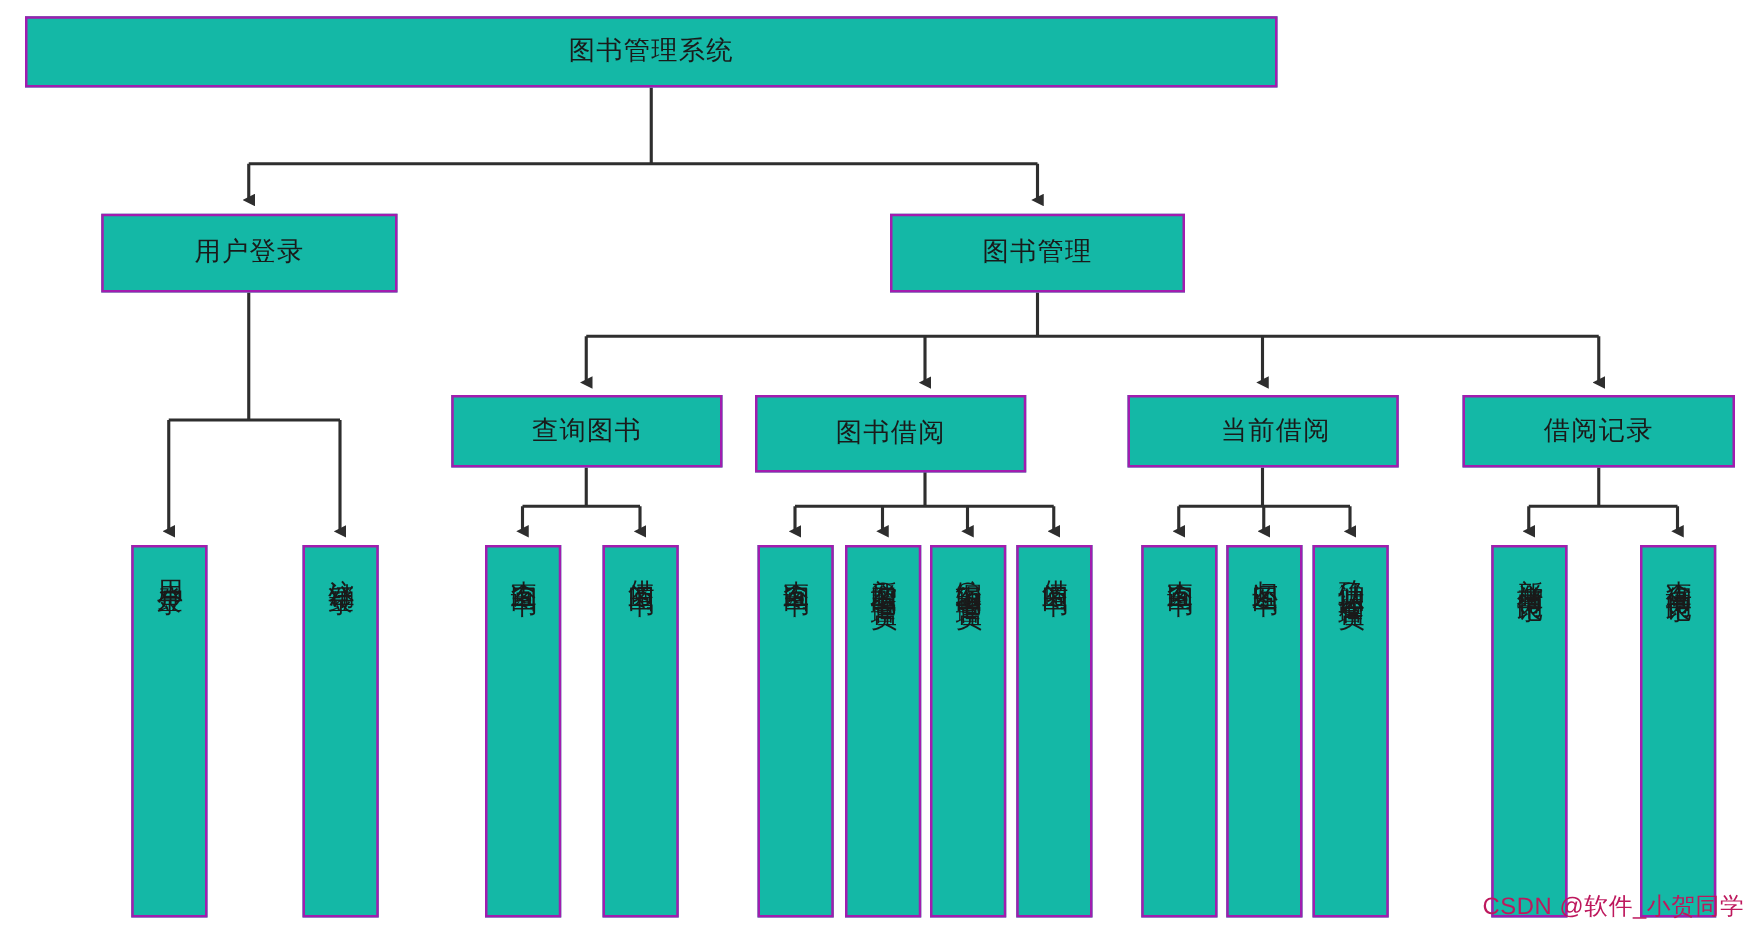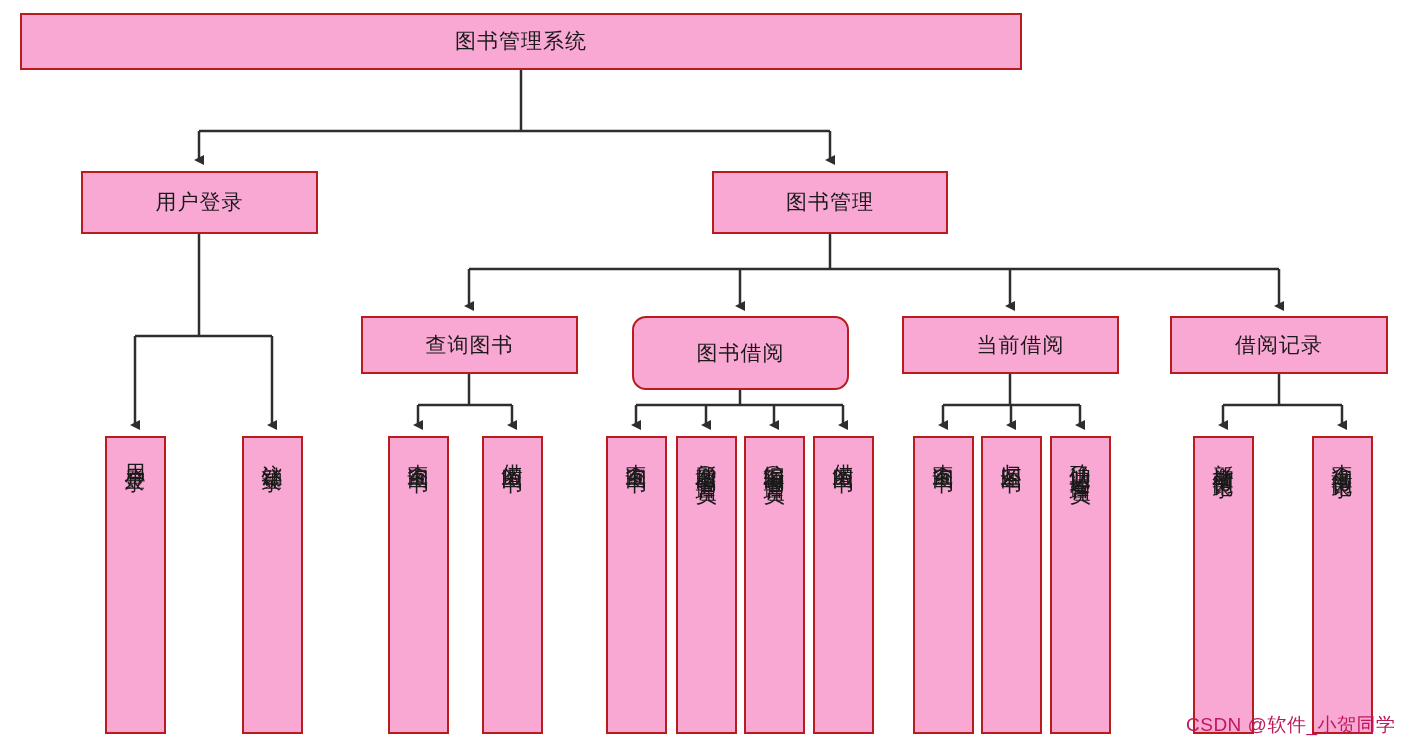--- a/index.html
+++ b/index.html
@@ -13,22 +13,22 @@
   #canvas {
     position: relative;
     width: 1405px;
     height: 747px;
     background: #ffffff;
     overflow: hidden;
   }
   .node {
     position: absolute;
     box-sizing: border-box;
-    border: 2px solid #b91c1c;
-    background: #f9a8d4;
+    border: 2px solid #a21caf;
+    background: #14b8a6;
     display: flex;
     align-items: center;
     justify-content: center;
     color: #1a1a1a;
   }
   .node-label {
     font-size: 21px;
     line-height: 1.15;
     letter-spacing: 1px;
     white-space: nowrap;
@@ -127,21 +127,21 @@
   <div class="node" style="left:81px; top:171px; width:237px; height:63px;">
     <span class="node-label">用户登录</span>
   </div>
   <div class="node" style="left:712px; top:171px; width:236px; height:63px;">
     <span class="node-label">图书管理</span>
   </div>
 
   <div class="node" style="left:361px; top:316px; width:217px; height:58px;">
     <span class="node-label">查询图书</span>
   </div>
-  <div class="node" style="left:632px; top:316px; width:217px; height:74px;border-radius:14px;">
+  <div class="node" style="left:604px; top:316px; width:217px; height:62px;">
     <span class="node-label">图书借阅</span>
   </div>
   <div class="node" style="left:902px; top:316px; width:217px; height:58px;padding-left:20px;">
     <span class="node-label">当前借阅</span>
   </div>
   <div class="node" style="left:1170px; top:316px; width:218px; height:58px;">
     <span class="node-label">借阅记录</span>
   </div>
 
   <div class="node vertical" style="left:105px; top:436px; width:61px; height:298px;">

